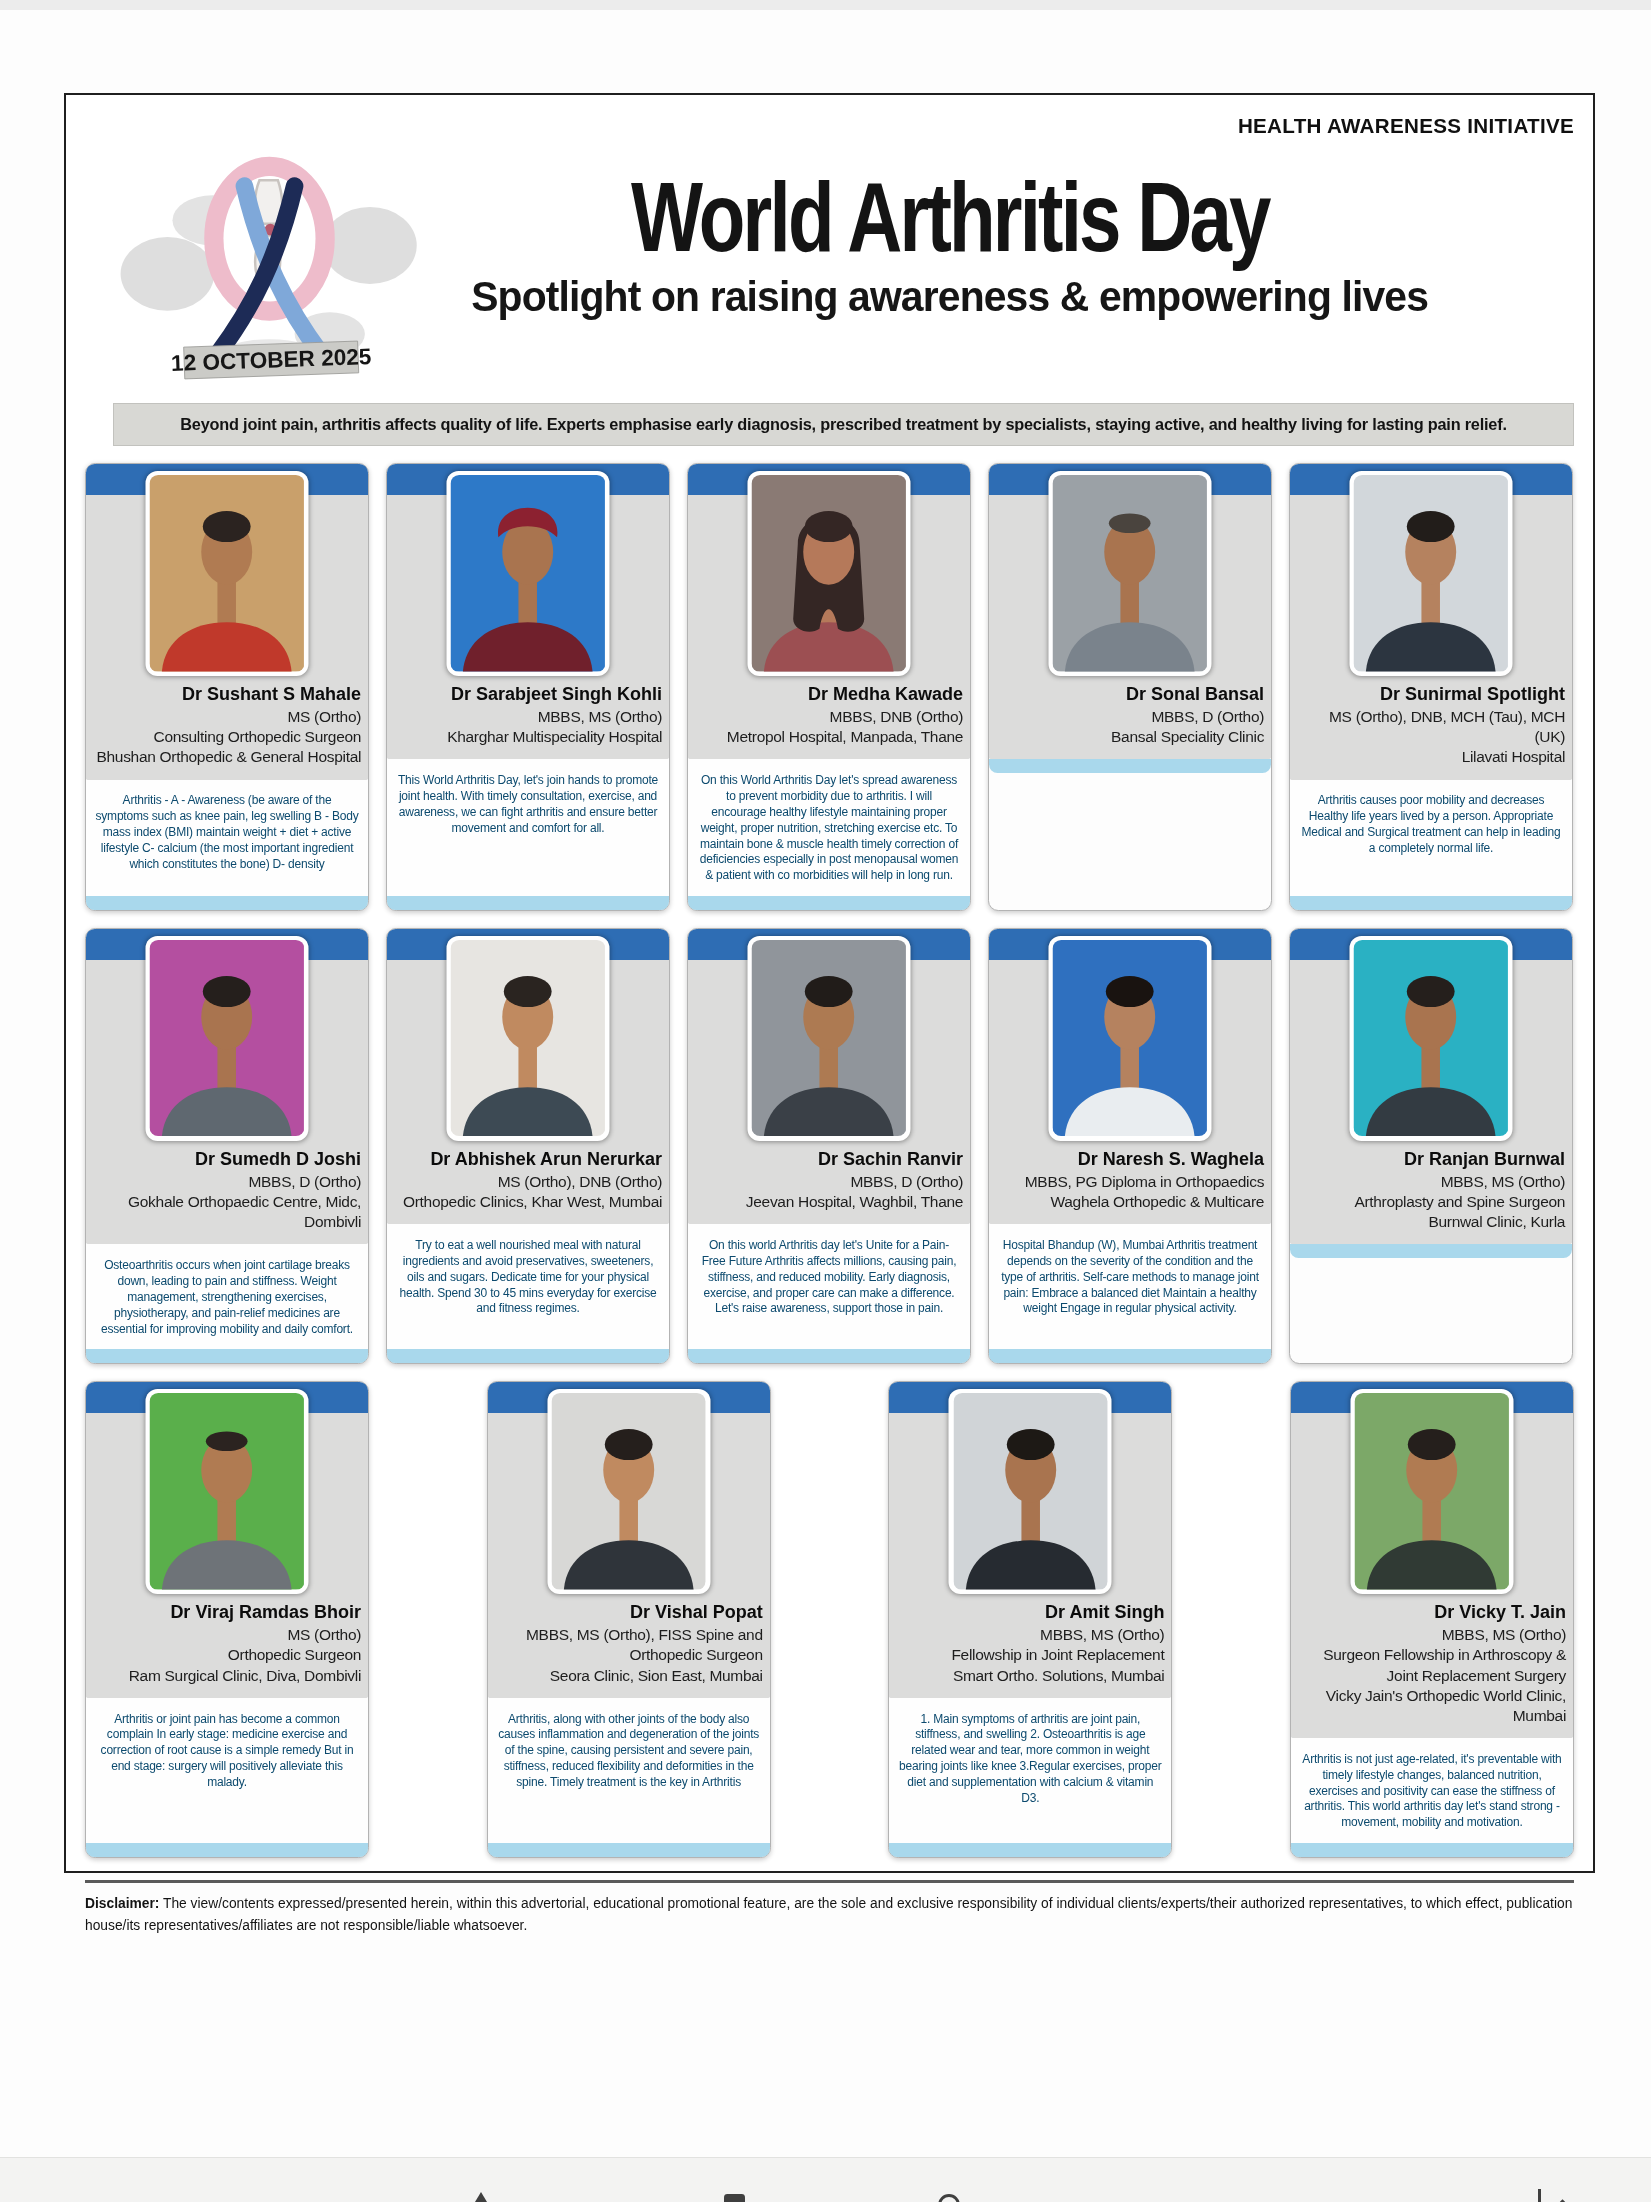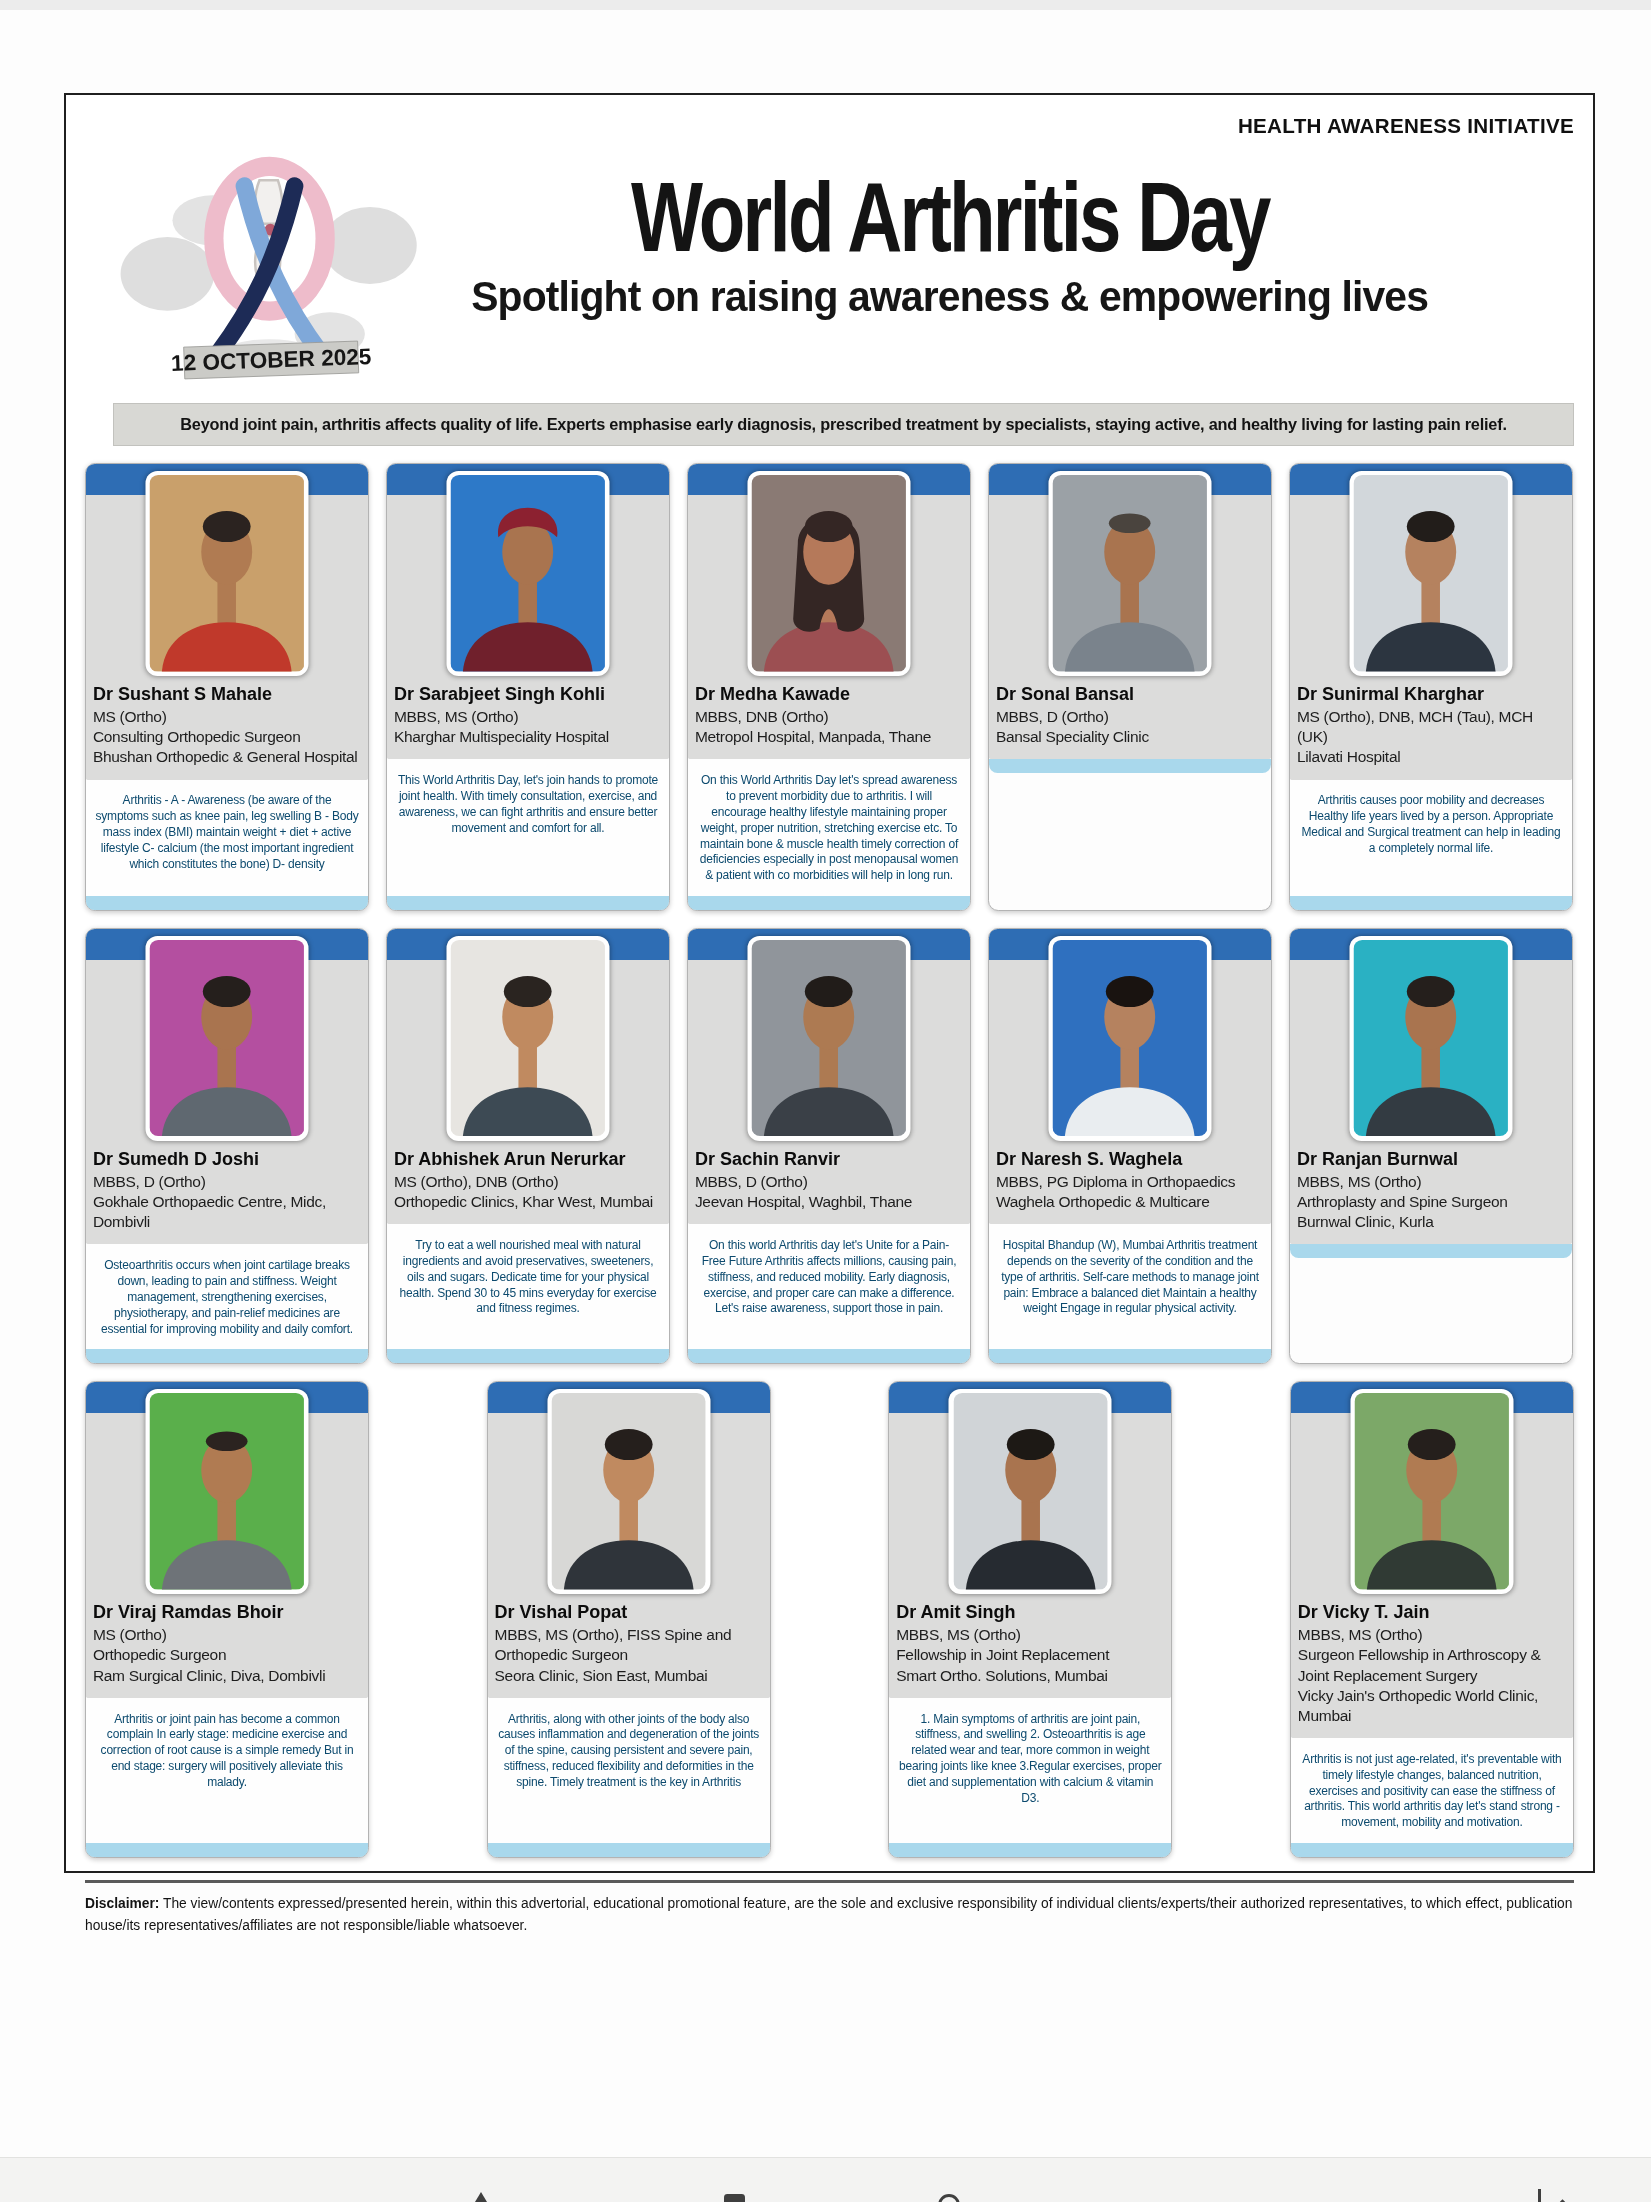--- a/index.html
+++ b/index.html
@@ -36,21 +36,21 @@
   .av-shoulders{fill:var(--shirt,#444);}
   .av-head{fill:var(--skin,#b07b52);}
   .av-hair{fill:var(--hair,#2b2320);}
   .av-turban{fill:var(--acc,#8c2130);}
   .hair-long,.hair-thin,.av-turban{display:none;}
   .style-long .hair-long{display:block;}
   .style-thin .hair-short{display:none;}
   .style-thin .hair-thin{display:block;}
   .style-turban .hair-short{display:none;}
   .style-turban .av-turban{display:block;}
-  .card-gray{background:#dcdcdb;padding:188px 6.9px 12px 6.9px;text-align:left;border-radius:0 0 1.7px 1.7px;}
+  .card-gray{background:#dcdcdb;padding:188px 6.9px 12px 6.9px;text-align:right;border-radius:0 0 1.7px 1.7px;}
   .doctor-name{font-size:18px;font-weight:bold;color:#0c0c0c;line-height:1.25;}
   .doctor-credentials{font-size:15.5px;color:#1d1d1d;line-height:1.3;letter-spacing:-0.3px;margin-top:1.7px;}
   .card-white{background:#fefefe;flex:1;padding:13.8px 9.5px 12px 9.5px;text-align:center;}
   .doctor-message{font-size:12px;color:#0c4a6e;line-height:1.32;letter-spacing:-0.2px;}
   .card-footer{height:13.8px;background:#a9d8ec;border-radius:0 0 8.6px 8.6px;}
   
   .disclaimer{margin-top:22.4px;border-top:3.4px solid #5a5a5a;padding-top:10.3px;font-size:13.8px;color:#141414;line-height:1.55;}
   .disclaimer b{font-weight:bold;}
   
   .bottom-strip{position:absolute;left:0;right:0;bottom:0;height:45px;background:#f3f3f2;border-top:0.9px solid #e2e2e0;}
@@ -226,21 +226,21 @@
         <rect class="av-neck" x="44" y="60" width="12" height="32"></rect>
         <path class="av-shoulders" d="M8,120 C10,100 28,90 50,90 C72,90 90,100 92,120 Z"></path>
         <path class="av-hair hair-long" d="M30,42 C30,20 70,20 70,42 L73,88 C73,95 62,98 56,94 C53,78 47,78 44,94 C38,98 27,95 27,88 Z"></path>
         <ellipse class="av-head" cx="50" cy="47" rx="16.5" ry="20"></ellipse>
         <ellipse class="av-hair hair-short" cx="50" cy="31.5" rx="15.5" ry="9.5"></ellipse>
         <ellipse class="av-hair hair-thin" cx="50" cy="29.5" rx="13.5" ry="6"></ellipse>
         <path class="av-turban" d="M31,38 C27,14 73,14 69,38 C60,29 40,29 31,38 Z"></path>
       </svg>
     </div>
     <div class="card-gray">
-      <div class="doctor-name">Dr Sunirmal Kharghar</div>
+      <div class="doctor-name">Dr Sunirmal Spotlight</div>
       <div class="doctor-credentials">
                 <div>MS (Ortho), DNB, MCH (Tau), MCH (UK)</div>
                 <div>Lilavati Hospital</div>
               </div>
     </div>
     <div class="card-white">
       <div class="doctor-message">Arthritis causes poor mobility and decreases Healthy life years lived by a person. Appropriate Medical and Surgical treatment can help in leading a completely normal life.</div>
     </div>
     <div class="card-footer"></div>
   </div>

